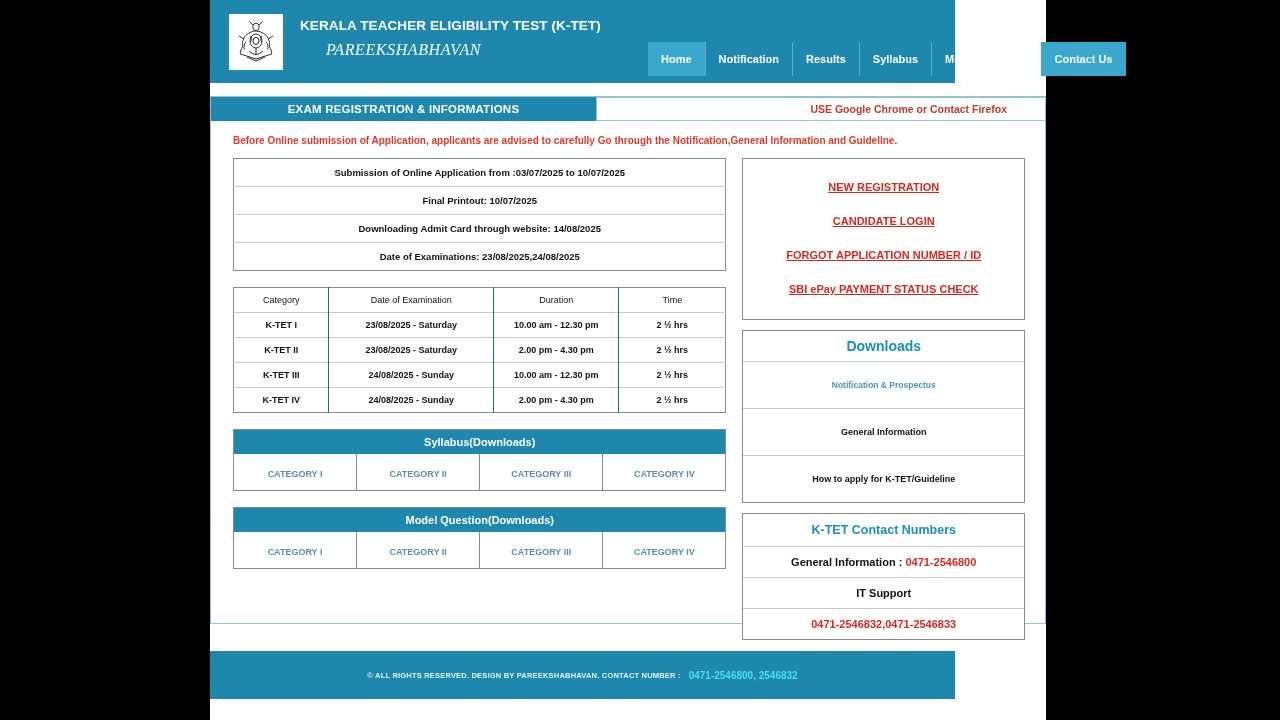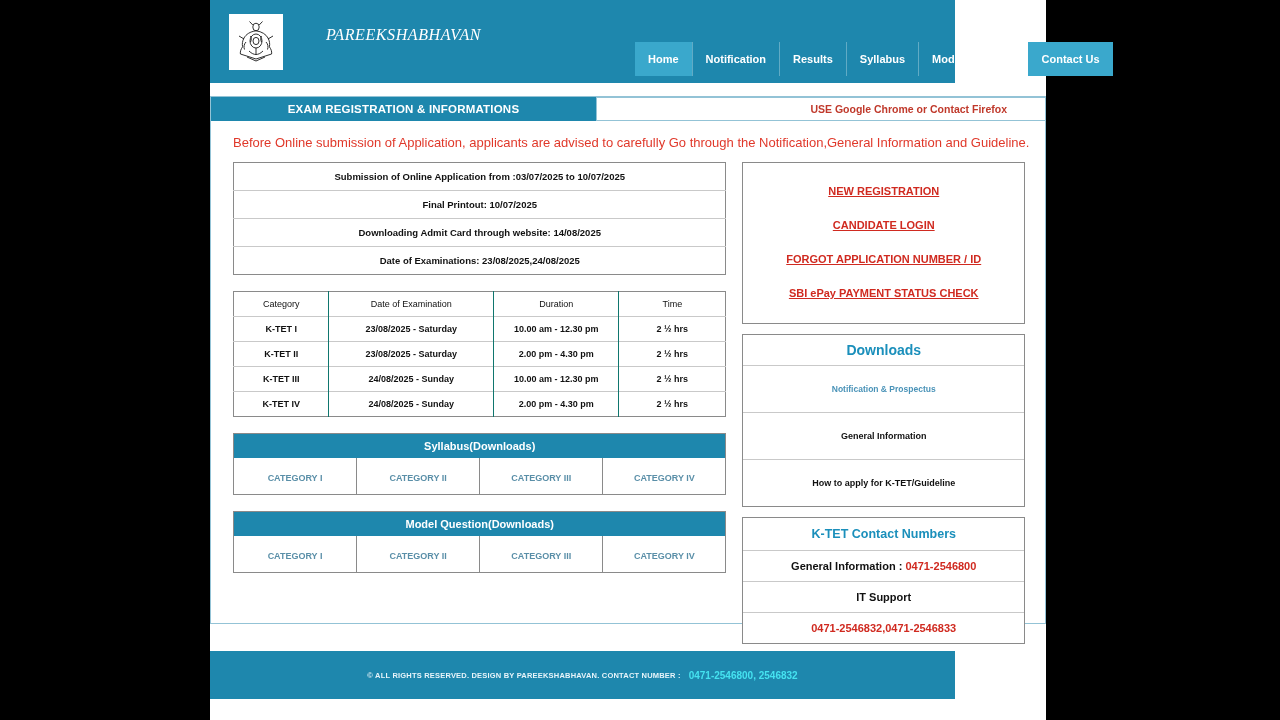--- a/index.html
+++ b/index.html
@@ -34,21 +34,21 @@
     letter-spacing: .1px; white-space: nowrap;
   }
   .site-sub {
     color: #ffffff; font-size: 16px; font-weight: 400; font-style: italic;
     font-family: "Liberation Serif", serif;
     margin-top: 8px; margin-left: 26px; letter-spacing: .6px; white-space: nowrap;
   }
 
   
   .nav {
-    position: absolute; left: 425px; top: 42px; height: 34px;
+    position: absolute; left: 438px; top: 42px; height: 34px;
     display: flex; align-items: flex-end;
   }
   .nav-item {
     display: flex; align-items: center; justify-content: center;
     padding: 0 13px; height: 34px;
     color: #ffffff; font-size: 11px; font-weight: 700; white-space: nowrap;
     background: transparent;
     border-left: 1px solid rgba(255,255,255,.30);
     cursor: pointer;
   }
@@ -68,21 +68,21 @@
     display: flex; align-items: center; justify-content: center;
   }
   .tab-note {
     flex: 1; background: #ffffff; border: 1px solid #93c3d6; border-right: none;
     color: #c0392b; font-size: 10.5px; font-weight: 700;
     display: flex; align-items: center; justify-content: flex-end;
     padding-right: 38px;
   }
 
   .notice {
-    color: #e0382a; font-size: 13px; padding: 14px 9px 0 22px;
+    color: #e0382a; font-size: 10px; padding: 14px 9px 0 22px; font-weight: bold;
   }
 
   .body-cols { display: flex; padding: 12px 20px 0 22px; gap: 16px; }
   .col-left { width: 496px; }
   .col-right { width: 284px; }
 
   
   table { border-collapse: collapse; width: 100%; }
   .tbl-dates { border: 1px solid #8a8a8a; margin-top: 0; }
   .tbl-dates td {
@@ -171,20 +171,21 @@
             <path d="M13 24 C11 26 10.5 29 11.5 31.5 M33 24 C35 26 35.5 29 34.5 31.5"></path>
             <path d="M16 33 C18.5 35.5 21 36.5 23 36.5 C25 36.5 27.5 35.5 30 33"></path>
             <path d="M17.5 18 C18.5 20 18.5 22 17.5 24 M28.5 18 C27.5 20 27.5 22 28.5 24"></path>
             <path d="M23 30 L23 36.5"></path>
             <path d="M14 39 L23 43 L32 39"></path>
             <path d="M11 21 L6 18 M35 21 L40 18"></path>
           </g>
         </svg>
       </div>
       <div class="title-block">
+        <div class="site-title">KERALA TEACHER ELIGIBILITY TEST (K-TET)</div>
         <div class="site-sub">PAREEKSHABHAVAN</div>
       </div>
     </div>
 
     <div class="nav">
       <div class="nav-item hl">Home</div>
       <div class="nav-item">Notification</div>
       <div class="nav-item">Results</div>
       <div class="nav-item">Syllabus</div>
       <div class="nav-item">Model Question</div>

